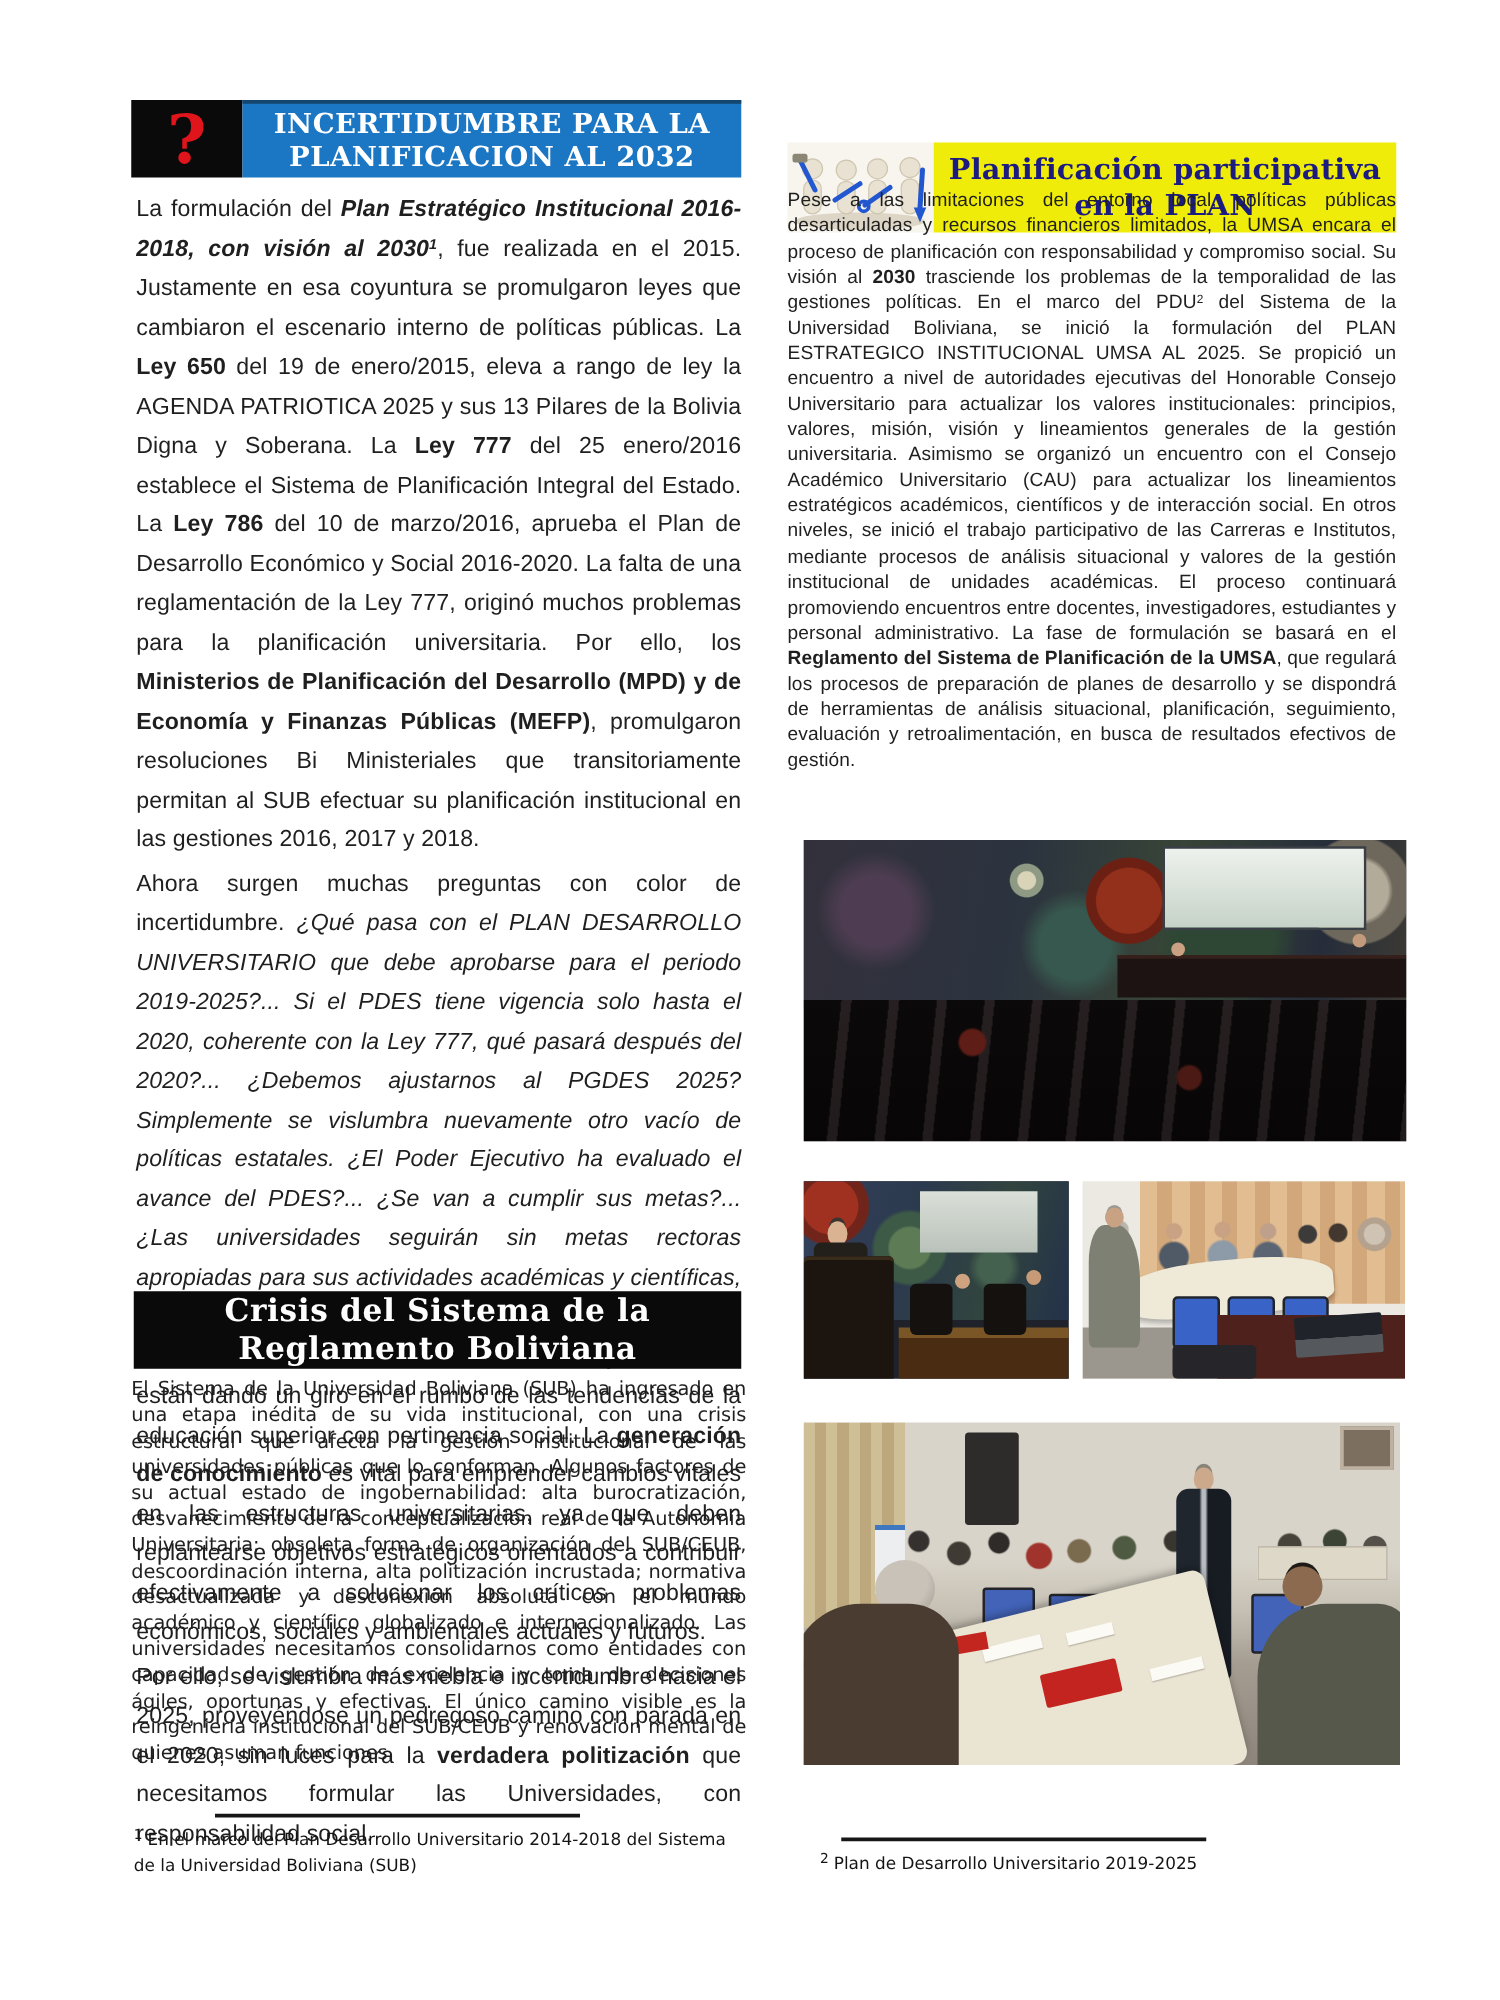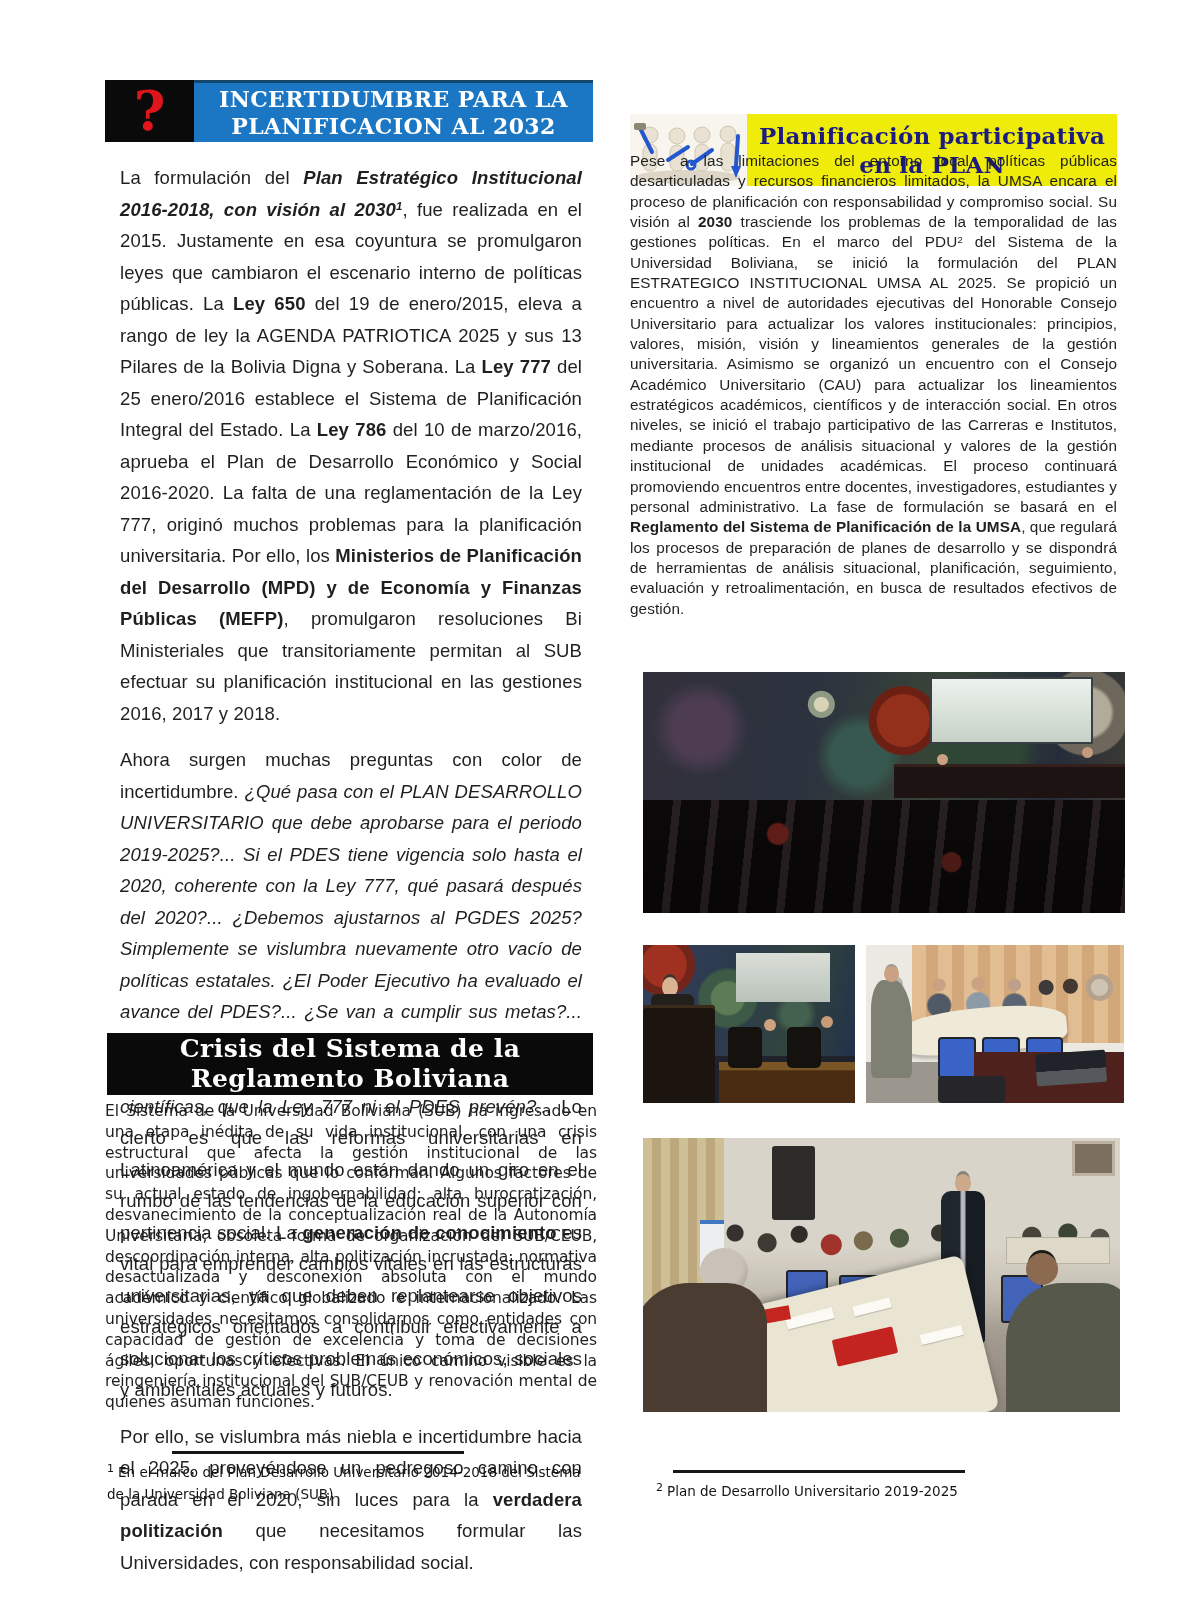--- a/index.html
+++ b/index.html
@@ -10,21 +10,21 @@
   .hdr-left{position:absolute;left:105px;top:80px;width:488px;height:62px;display:flex;}
   .qbox{width:89px;height:62px;background:#0a0a0a;display:flex;align-items:center;justify-content:center;}
   .qmark{font-family:"DejaVu Serif",serif;font-weight:900;font-size:54px;color:#e0151c;line-height:1;}
   .bluebox{flex:1;background:#1b76c3;border-top:3px solid #14466e;display:flex;flex-direction:column;
            align-items:center;justify-content:center;}
   .bluebox .tl{font-family:"DejaVu Serif",serif;font-weight:700;font-size:22px;line-height:27px;
                color:#ffffff;letter-spacing:.4px;white-space:nowrap;}
 
   .article-left{position:absolute;left:105px;top:147px;width:492px;
                 font-size:18.5px;line-height:31.5px;text-align:justify;letter-spacing:.1px;}
-  .article-left p{margin:15px;}
+  .article-left p{margin:4px;}
 
   .crisis-hdr{position:absolute;left:107px;top:1033px;width:486px;height:62px;background:#0a0a0a;
               display:flex;flex-direction:column;align-items:center;justify-content:center;}
   .crisis-hdr .tl{font-family:"DejaVu Serif",serif;font-weight:700;font-size:25px;line-height:30px;
                   color:#ffffff;letter-spacing:.5px;white-space:nowrap;}
 
   .crisis-body{position:absolute;left:105px;top:1101px;width:492px;
                font-family:"DejaVu Sans",sans-serif;font-size:15.5px;line-height:20.8px;
                text-align:justify;letter-spacing:-.1px;}
   .crisis-body p{margin:0;}

